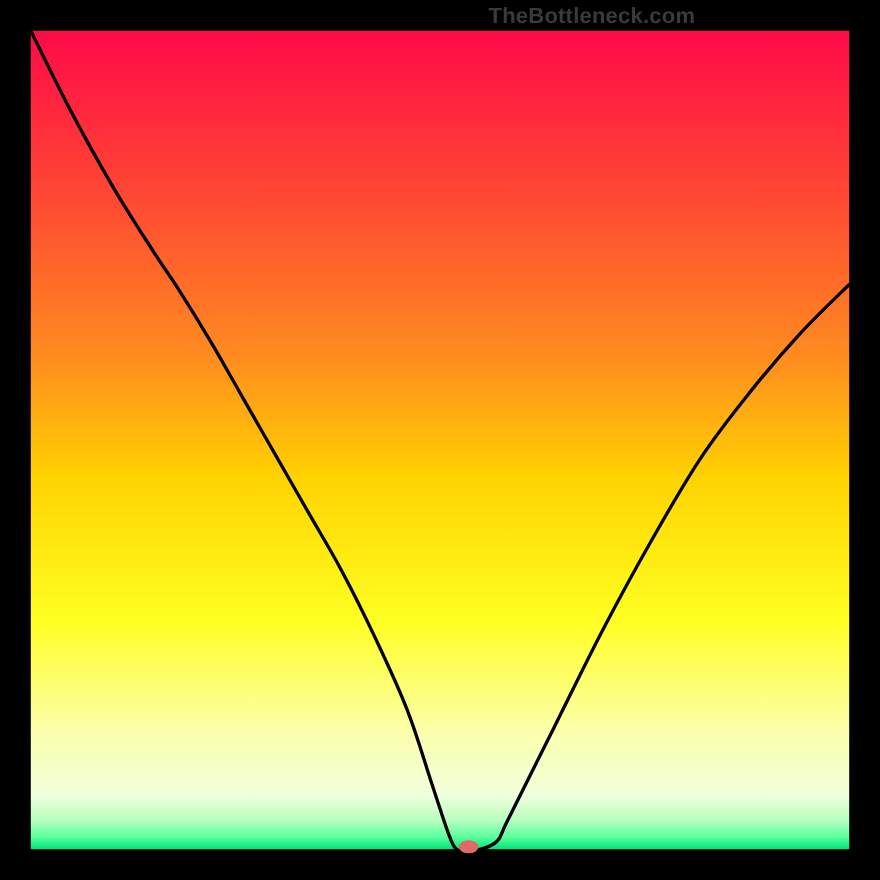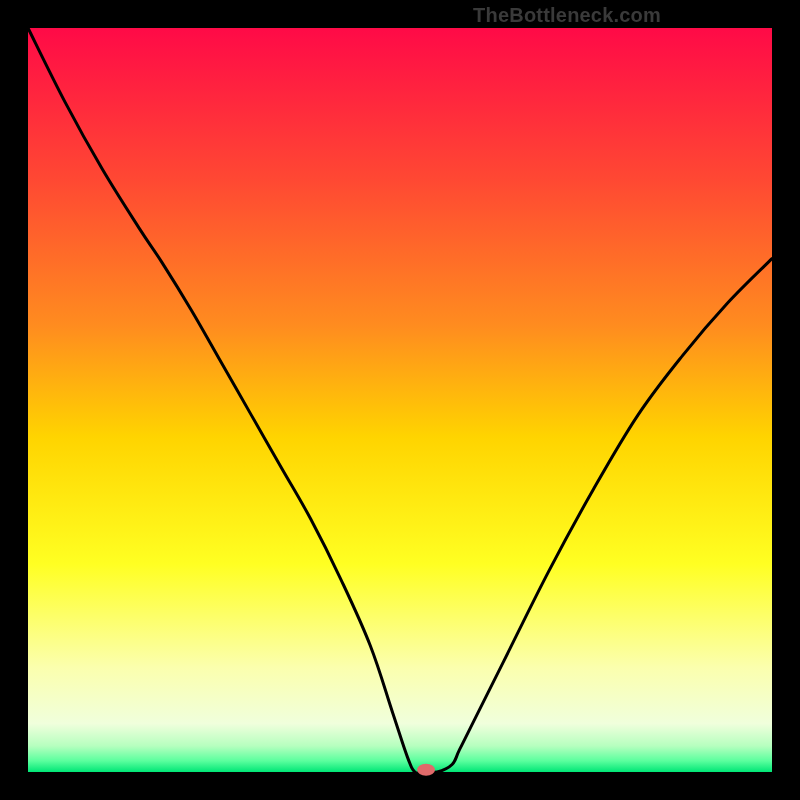--- a/index.html
+++ b/index.html
@@ -8,21 +8,20 @@
     width: 800px;
     height: 800px;
     background: #000;
     overflow: hidden;
   }
   .chart-wrap {
     position: relative;
     width: 644px;
     height: 800px;
     background: #000;
-    padding-left: 29px;
   }
   .watermark {
     position: absolute;
     top: 4px;
     right: 12px;
     font-family: Arial, Helvetica, sans-serif;
     font-size: 20px;
     font-weight: bold;
     color: #3a3a3a;
     letter-spacing: 0.2px;

